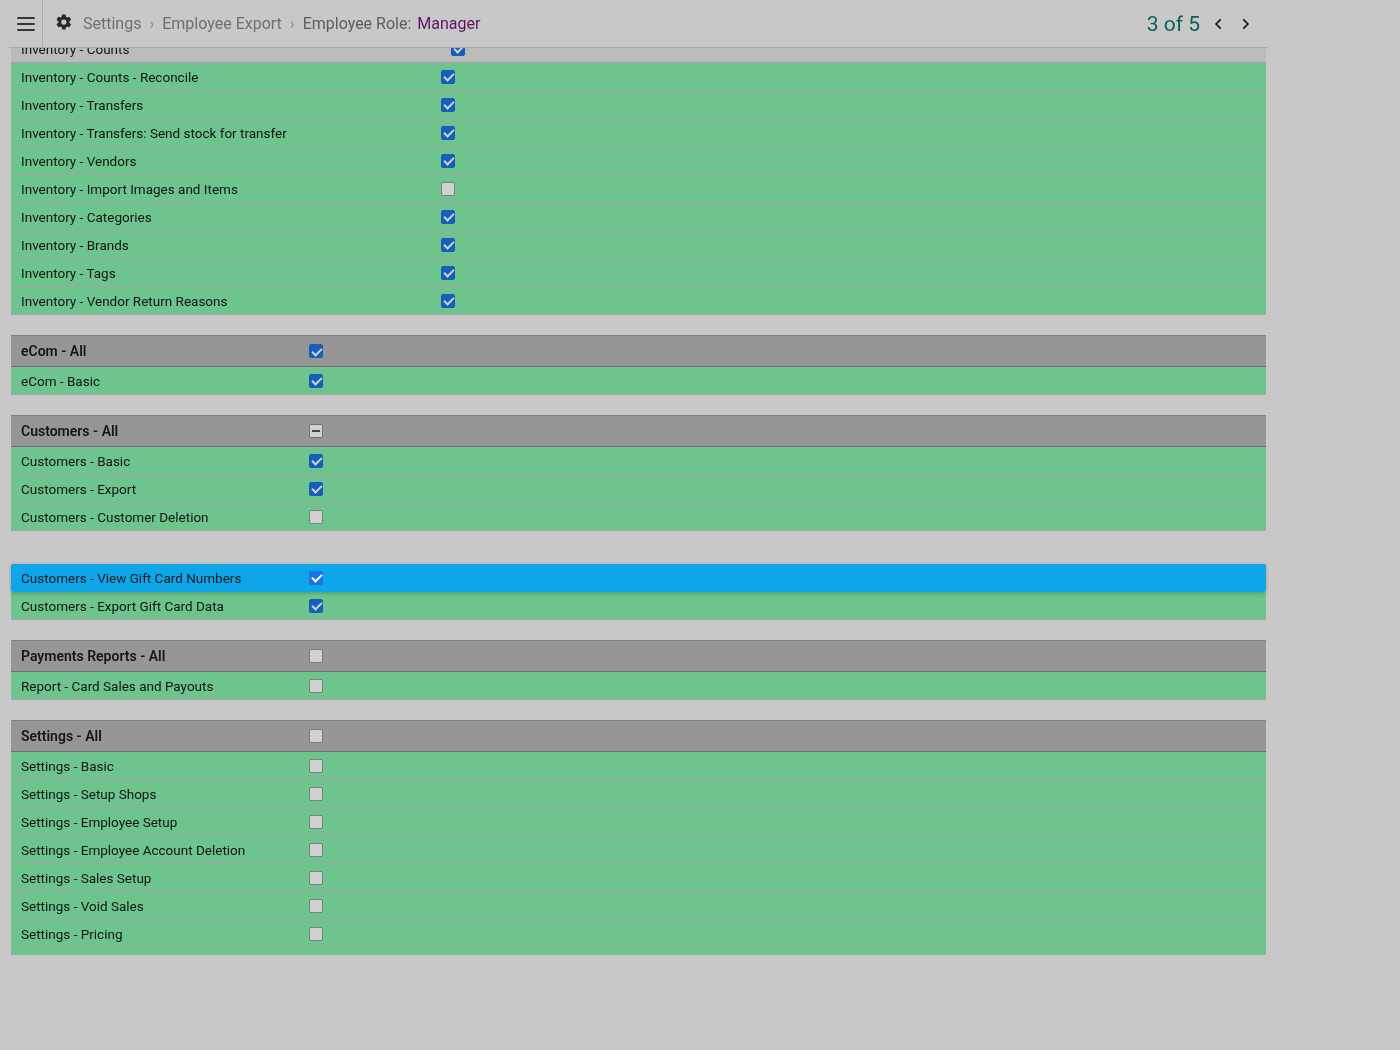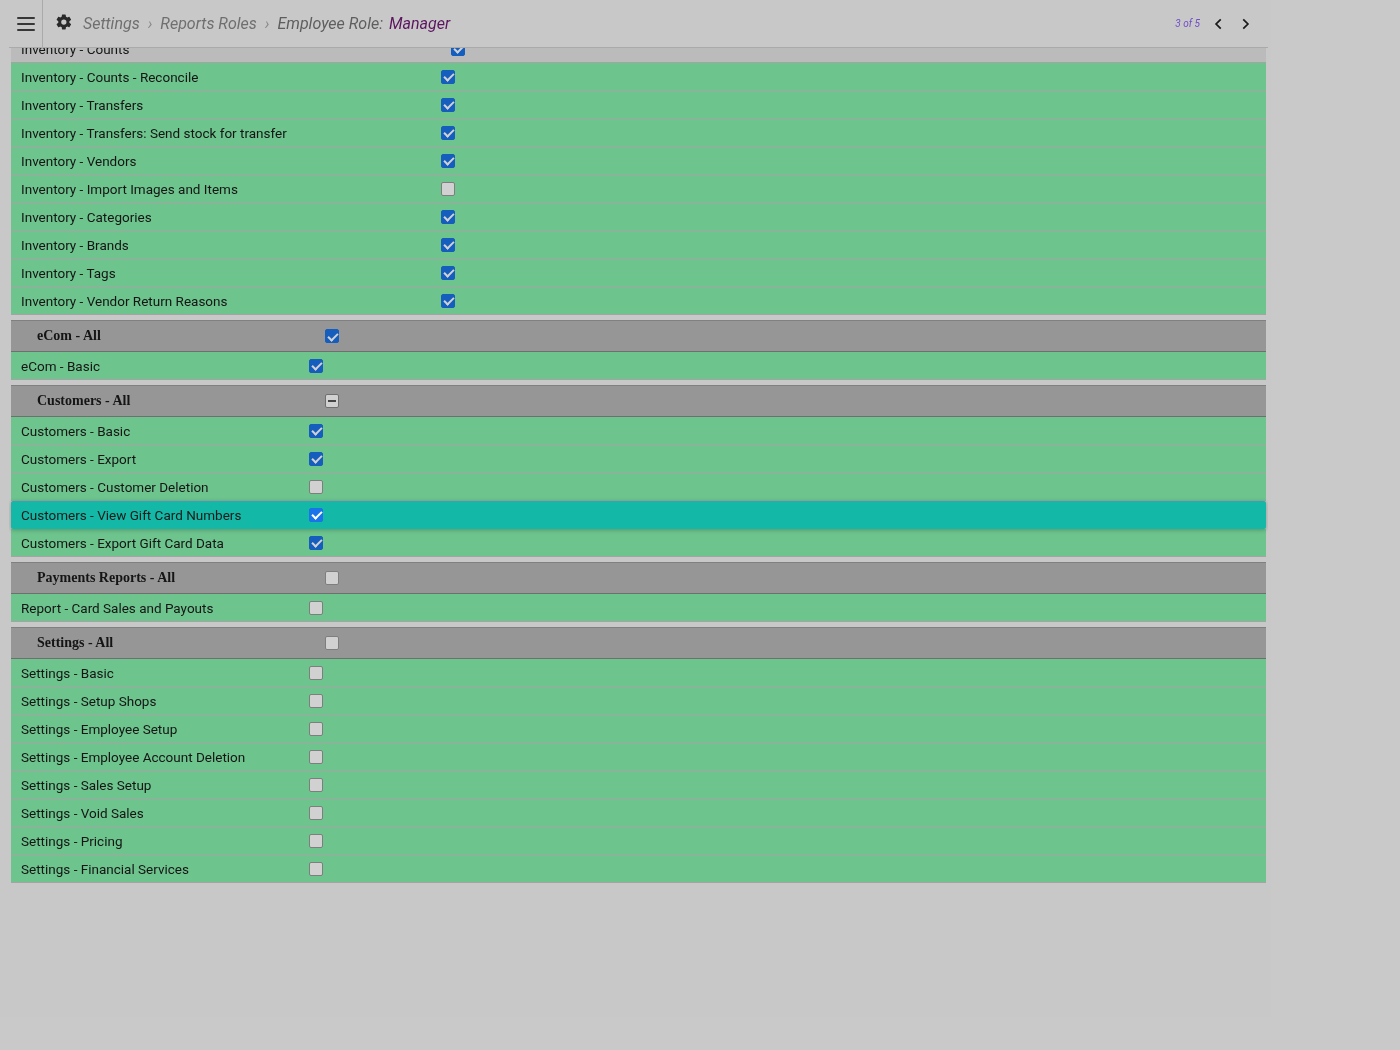--- a/index.html
+++ b/index.html
@@ -25,21 +25,20 @@
   }
 
   
   .header {
     height: 48px;
     display: flex;
     align-items: center;
     background: #f5f5f5;
     border-bottom: 1px solid #d0d0d0;
     padding: 0 10px 0 0;
-    font-style: italic;
   }
   .hamburger-btn {
     width: 34px;
     height: 48px;
     display: flex;
     align-items: center;
     justify-content: center;
     cursor: pointer;
     border-right: 1px solid #d0d0d0;
   }
@@ -60,21 +59,21 @@
     align-items: center;
     margin-left: 4px;
     font-size: 16px;
   }
   .bc-item { color: #888; cursor: pointer; padding: 0 2px; }
   .bc-sep { color: #aaa; padding: 0 6px; font-size: 16px; }
   .bc-label { color: #737373; font-weight: 400; padding: 0 2px; }
   .bc-value { color: #701a75; font-weight: 400; padding-left: 4px; }
 
   .header-spacer { flex: 1; }
-  .counter { font-size: 10px; color: #8b5cf6; margin-right: 6px; }
+  .counter { font-size: 21px; color: #0f766e; margin-right: 6px; }
   .nav-arrow {
     width: 26px; height: 48px;
     display: flex; align-items: center; justify-content: center; cursor: pointer;
   }
   .nav-arrow svg { display: block; }
 
   
   .content {
     height: calc(100% - 48px);
     overflow: hidden;
@@ -85,26 +84,25 @@
     display: grid;
     grid-template-columns: 288px 142px 1fr;
     align-items: center;
     border-bottom: 1px solid #c8c8c8;
     min-height: 28px;
   }
   .group-hdr {
     background: #b8b8b8;
     border-top: 1px solid #9d9d9d;
     border-bottom: 1px solid #888;
-    padding: 7px 26px;
+    padding: 7px 10px;
     font-weight: 600;
     font-size: 14px;
     color: #1a1a1a;
-    margin-top: 5px;
-    font-family: Liberation Serif, serif;
+    margin-top: 20px;
   }
   .group-hdr .label { grid-column: 1; }
   .group-hdr .cb-cell { grid-column: 2; display: flex; align-items: center; }
 
   .row {
     background: #86efac;
     padding: 5.5px 10px;
     font-size: 13.5px;
     color: #1a1a1a;
   }
@@ -158,24 +156,25 @@
     inset: 0;
     background: rgba(0,0,0,0.18);
     z-index: 10;
     pointer-events: none;
   }
 
   
   .row.highlighted {
     position: relative;
     z-index: 20;
-    background: #14b8a6;
+    background: #0ea5e9;
     border-radius: 2px;
     box-shadow: 0 1px 4px rgba(0,0,0,0.25);
     border-bottom-color: transparent;
+    margin-top: 33px;
   }
   .row.highlighted .label{font-size:13.5px;}
 </style>
 </head>
 <body>
 
 <div class="frame">
 
   <div class="header">
     <div class="hamburger-btn">
@@ -188,21 +187,21 @@
     <div class="gear-slot">
       <span>
         <svg width="18" height="18" viewBox="0 0 24 24" fill="#333">
           <path d="M19.14,12.94a7.14,7.14,0,0,0,.05-.94,7.14,7.14,0,0,0-.05-.94l2.11-1.65a.5.5,0,0,0,.12-.64l-2-3.46a.5.5,0,0,0-.61-.22l-2.49,1a7,7,0,0,0-1.62-.94l-.38-2.65A.5.5,0,0,0,13.78,2H9.78a.5.5,0,0,0-.49.42L8.91,5.07a7,7,0,0,0-1.62.94l-2.49-1a.5.5,0,0,0-.61.22l-2,3.46a.5.5,0,0,0,.12.64L4.42,11a7.14,7.14,0,0,0-.05.94,7.14,7.14,0,0,0,.05.94L2.31,14.53a.5.5,0,0,0-.12.64l2,3.46a.5.5,0,0,0,.61.22l2.49-1a7,7,0,0,0,1.62.94l.38,2.65a.5.5,0,0,0,.49.42h4a.5.5,0,0,0,.49-.42l.38-2.65a7,7,0,0,0,1.62-.94l2.49,1a.5.5,0,0,0,.61-.22l2-3.46a.5.5,0,0,0-.12-.64ZM11.78,15.5A3.5,3.5,0,1,1,15.28,12,3.5,3.5,0,0,1,11.78,15.5Z"></path>
         </svg>
       </span>
     </div>
     <div class="breadcrumb">
       <span class="bc-item">Settings</span>
       <span class="bc-sep">›</span>
-      <span class="bc-item">Reports Roles</span>
+      <span class="bc-item">Employee Export</span>
       <span class="bc-sep">›</span>
       <span class="bc-label">Employee Role:</span>
       <span class="bc-value">Manager</span>
     </div>
     <div class="header-spacer"></div>
     <span class="counter">3 of 5</span>
     <div class="nav-arrow">
       <span>
         <svg width="14" height="22" viewBox="0 0 24 24" fill="none" stroke="#222" stroke-width="3">
             <polyline points="15 4 7 12 15 20"></polyline>

